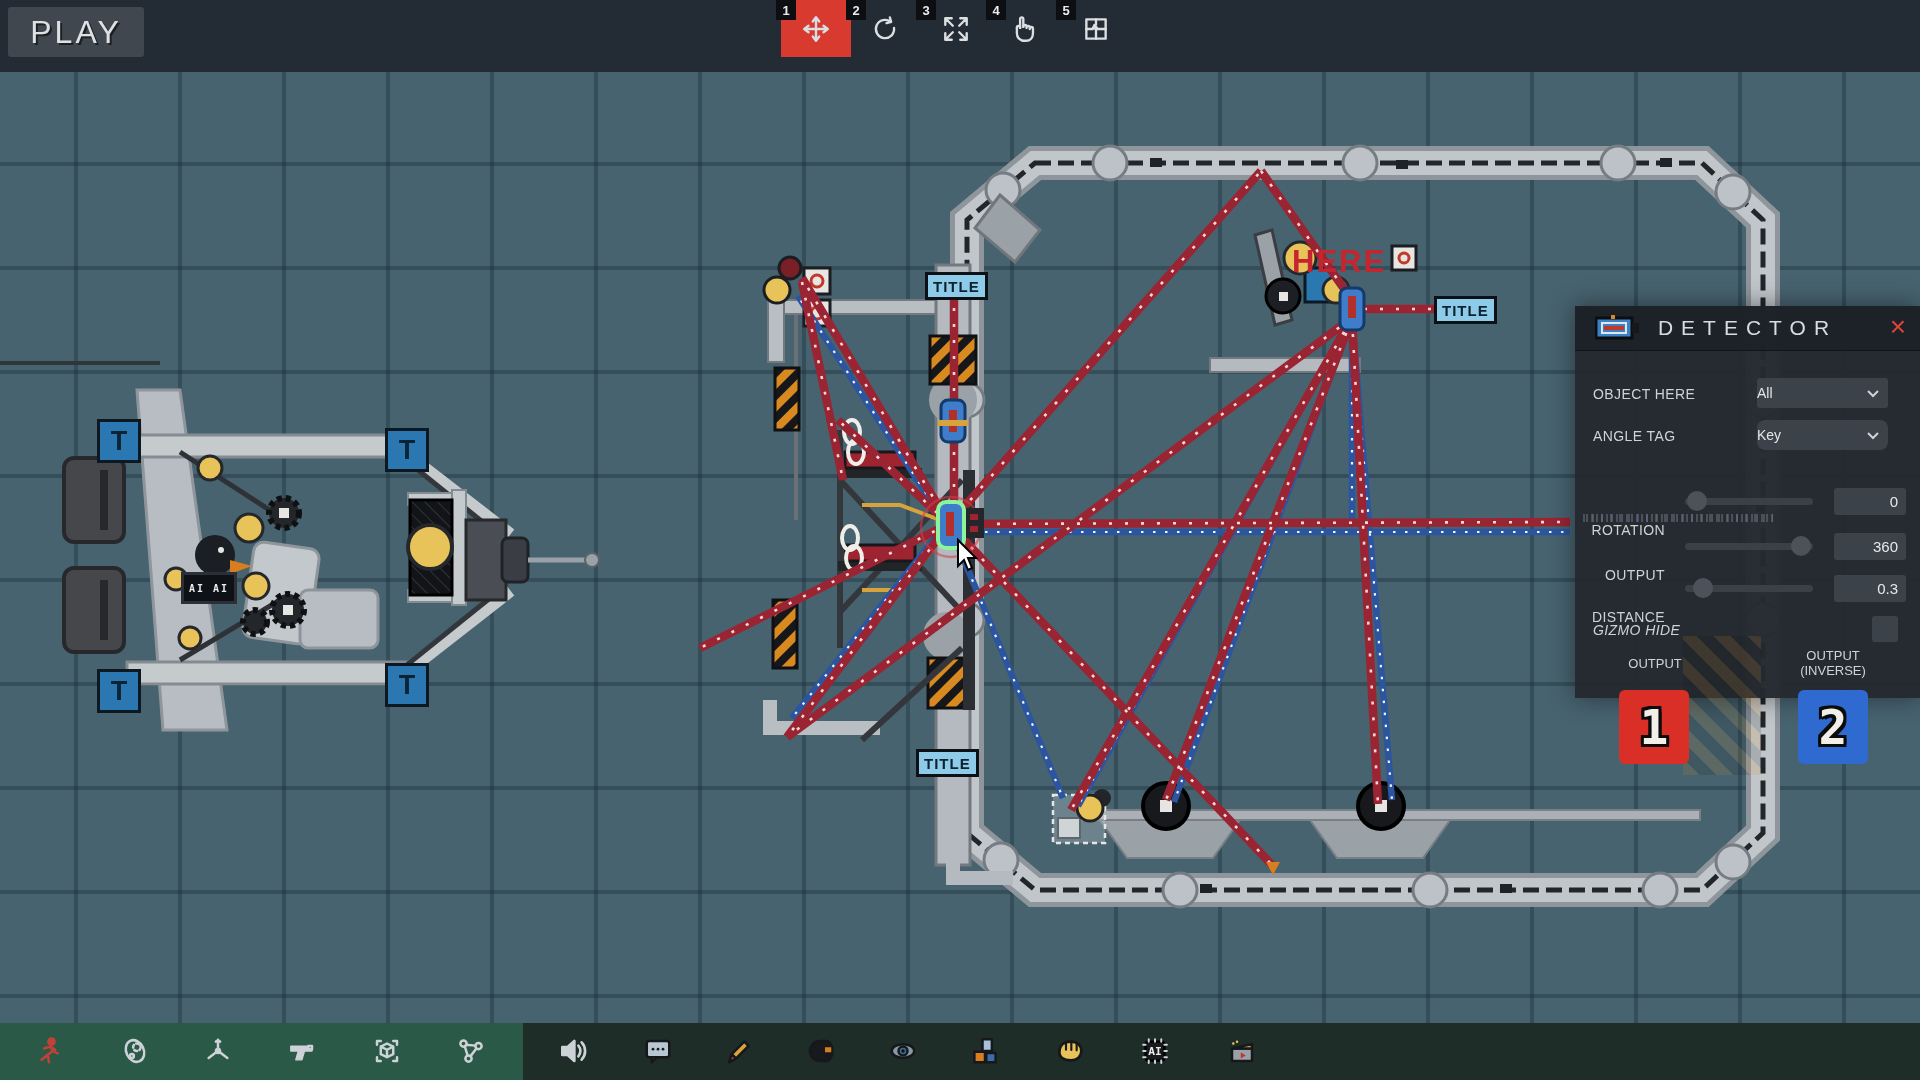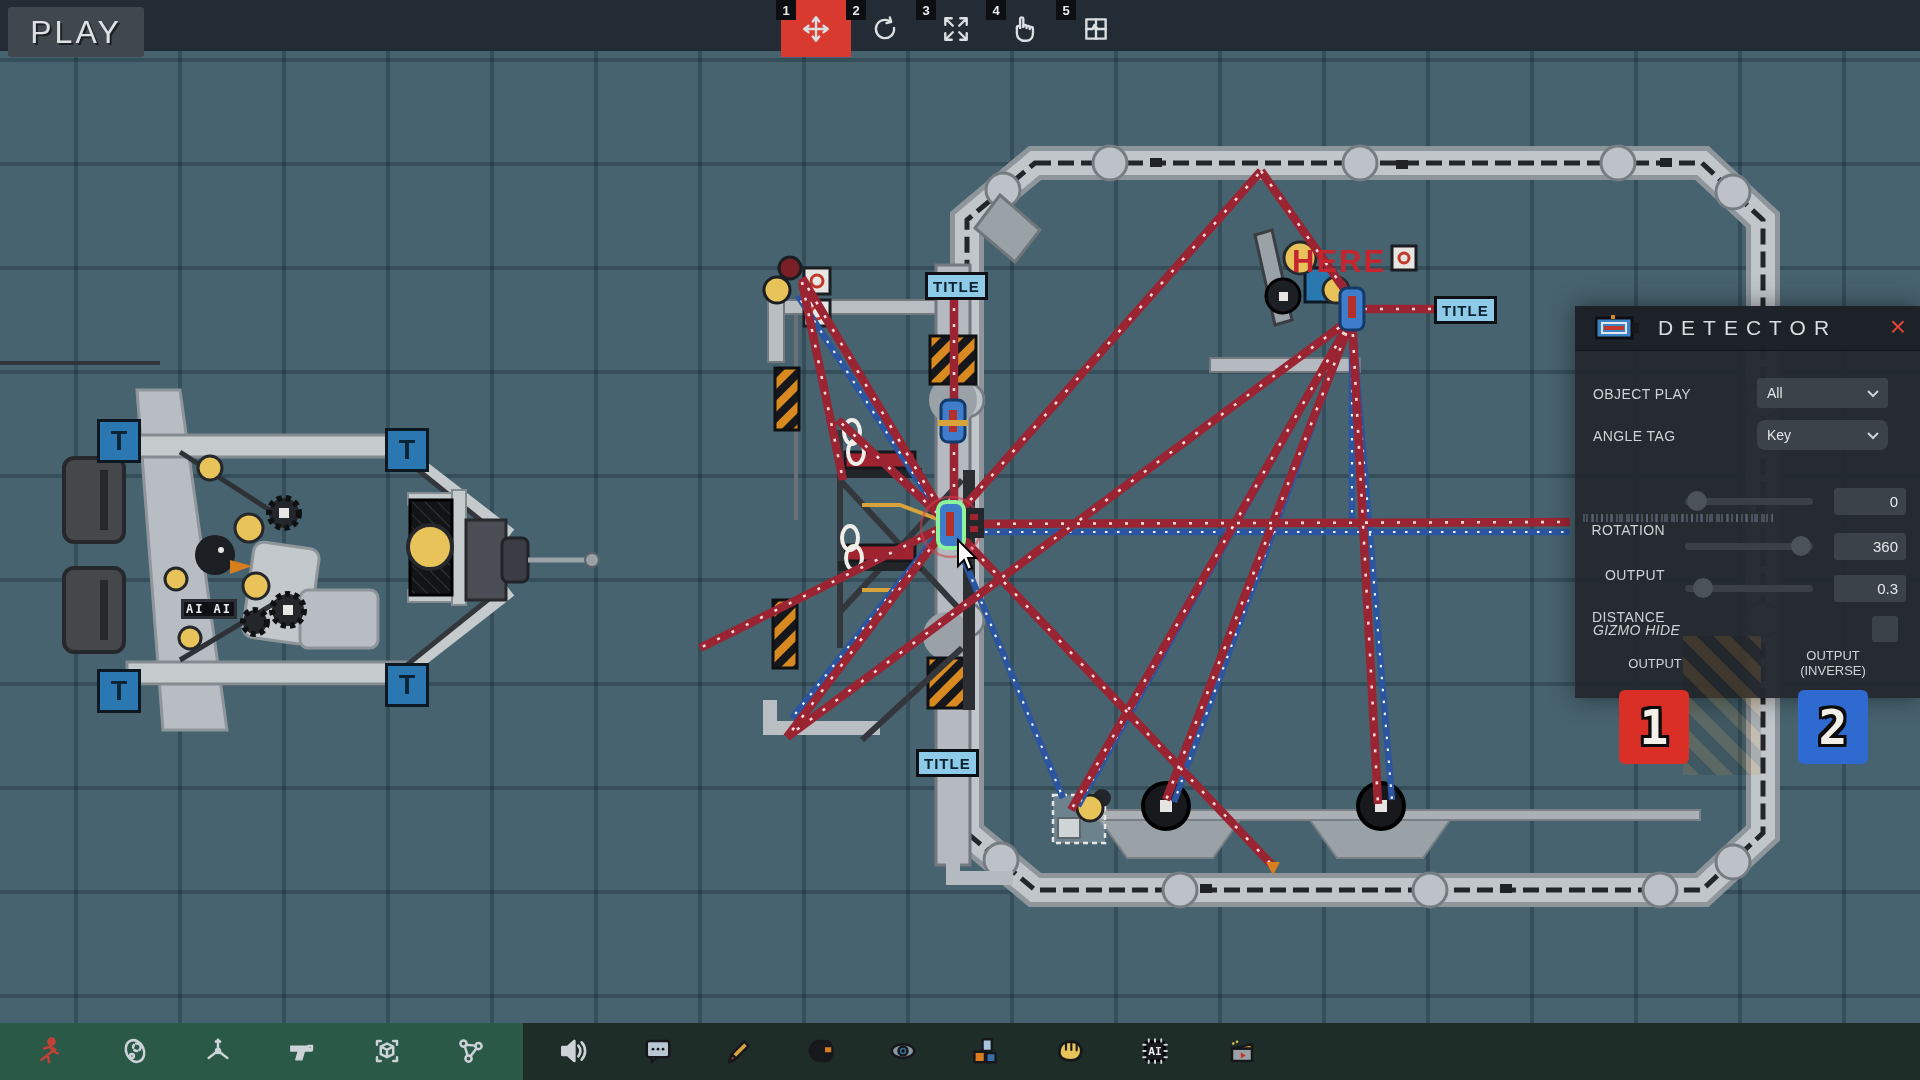--- a/index.html
+++ b/index.html
@@ -14,26 +14,26 @@
       linear-gradient(90deg,rgba(16,36,45,.32) 4px,transparent 4px);
     background-size:104px 104px;background-position:-30px -46px;}
   svg.scene{position:absolute;inset:0;display:block;}
 
   
   .badge-t{position:absolute;width:38px;height:38px;background:#2a77b1;border:3px solid #0c1822;
     color:#0a2435;font-weight:bold;font-size:27px;display:flex;align-items:center;justify-content:center;}
   .badge-title{position:absolute;height:22px;padding:0 5px;background:#8ecbe8;border:3px solid #0d1116;
     color:#0d2230;font-weight:bold;font-size:15px;letter-spacing:1px;display:flex;align-items:center;}
   .here{position:absolute;left:1292px;top:244px;color:#c4252f;font-size:31px;font-weight:bold;letter-spacing:2px;}
-  .ai-chip{position:absolute;left:181px;top:572px;width:56px;height:20px;background:#0e1115;border:3px solid #2c3036;
-    color:#eceaec;font-weight:bold;font-size:12px;font-family:"DejaVu Sans Mono",monospace;
-    display:flex;align-items:center;justify-content:center;letter-spacing:2px;box-sizing:border-box;margin-top:27px;}
+  .ai-chip{position:absolute;left:181px;top:572px;width:56px;height:32px;background:#0e1115;border:3px solid #2c3036;
+    color:#eceaec;font-weight:bold;font-size:10px;font-family:"DejaVu Sans Mono",monospace;
+    display:flex;align-items:center;justify-content:center;letter-spacing:2px;box-sizing:border-box;}
 
   
-  .top-bar{position:absolute;left:0;top:0;width:100%;height:51px;background:#232b34;}
+  .top-bar{position:absolute;left:0;top:0;width:100%;height:72px;background:#232b34;}
   .play-button{position:absolute;left:8px;top:7px;width:136px;height:50px;background:#40474f;border-radius:3px;
     color:#dde1e4;font-size:32px;letter-spacing:3px;display:flex;align-items:center;justify-content:center;
     text-shadow:2px 2px 0 rgba(0,0,0,.55);cursor:pointer;}
   .tool-group{position:absolute;left:781px;top:0;display:flex;}
   .tool{position:relative;width:70px;height:57px;display:flex;align-items:center;justify-content:center;cursor:pointer;}
   .tool.active{background:#d93a30;}
   .tool-badge{position:absolute;left:-5px;top:0;width:20px;height:20px;background:#0c0e11;color:#e9ebed;
     font-size:13px;font-weight:bold;display:flex;align-items:center;justify-content:center;}
   .tool svg{stroke:#dcdfe2;fill:none;stroke-width:2.2;stroke-linecap:round;stroke-linejoin:round;}
 
@@ -49,21 +49,21 @@
   .panel-header{position:absolute;left:0;top:0;width:100%;height:44px;background:rgba(28,33,39,.85);
     border-bottom:1px solid rgba(0,0,0,.4);}
   .panel-title{position:absolute;left:0;top:10px;width:100%;text-align:center;font-size:21px;
     letter-spacing:8px;color:#d9dcde;}
   .panel-close{position:absolute;right:14px;top:5px;color:#e04438;font-size:28px;line-height:32px;cursor:pointer;}
   .panel-icon{position:absolute;left:20px;top:9px;}
   .p-label{position:absolute;font-size:14px;letter-spacing:.4px;color:#cfd3d6;}
   .p-label.r{width:80px;left:10px;text-align:right;margin-top:28px;}
   .dropdown{position:absolute;left:182px;width:131px;height:30px;background:#3c4249;border-radius:3px;
     display:flex;align-items:center;cursor:pointer;}
-  .dropdown span{margin-left:10px;font-size:14px;color:#e3e6e8;}
+  .dropdown span{font-size:14px;color:#e3e6e8;}
   .dropdown svg{position:absolute;right:9px;top:12px;stroke:#cfd3d6;fill:none;stroke-width:2;}
   .slider-track{position:absolute;left:110px;width:128px;height:7px;background:#3a4046;border-radius:4px;cursor:pointer;}
   .slider-handle{position:absolute;top:-7px;width:20px;height:20px;border-radius:50%;background:#4c5259;}
   .value-box{position:absolute;left:259px;width:72px;height:27px;background:#3c4249;border-radius:3px;
     color:#e6e9eb;font-size:15px;text-align:right;line-height:27px;padding-right:8px;box-sizing:border-box;}
   .checkbox{position:absolute;left:297px;width:26px;height:26px;background:#3c4249;border-radius:3px;cursor:pointer;}
   .ghost-beam{position:absolute;left:8px;top:208px;width:190px;height:8px;opacity:.45;
     background:repeating-linear-gradient(90deg,rgba(170,195,255,.55) 0 2px,transparent 2px 9px),
                repeating-linear-gradient(90deg,rgba(255,255,255,.4) 3px 5px,transparent 5px 8px);}
   .ghost-hazard{position:absolute;left:108px;top:330px;width:78px;height:139px;opacity:.14;
@@ -361,21 +361,21 @@
         <rect x="37" y="8" width="7" height="10" fill="#16181c"></rect>
         <rect x="16" y="0" width="4" height="4" fill="#d8891f"></rect>
       </svg>
       <div class="panel-title">DETECTOR</div>
       <div class="panel-close">×</div>
     </div>
 
     <div class="ghost-beam"></div>
     <div class="ghost-hazard"></div>
 
-    <div class="p-label" style="left:18px;top:80px;">OBJECT PLAY</div>
+    <div class="p-label" style="left:18px;top:80px;">OBJECT HERE</div>
     <div class="dropdown" style="top:72px;">
       <span>All</span>
       <svg width="12" height="8" viewBox="0 0 12 8">
         <polyline points="1,1 6,6 11,1"></polyline>
         </svg>
     </div>
 
     <div class="p-label" style="left:18px;top:122px;">ANGLE TAG</div>
     <div class="dropdown" style="top:114px;border-radius:8px;">
       <span>Key</span>

